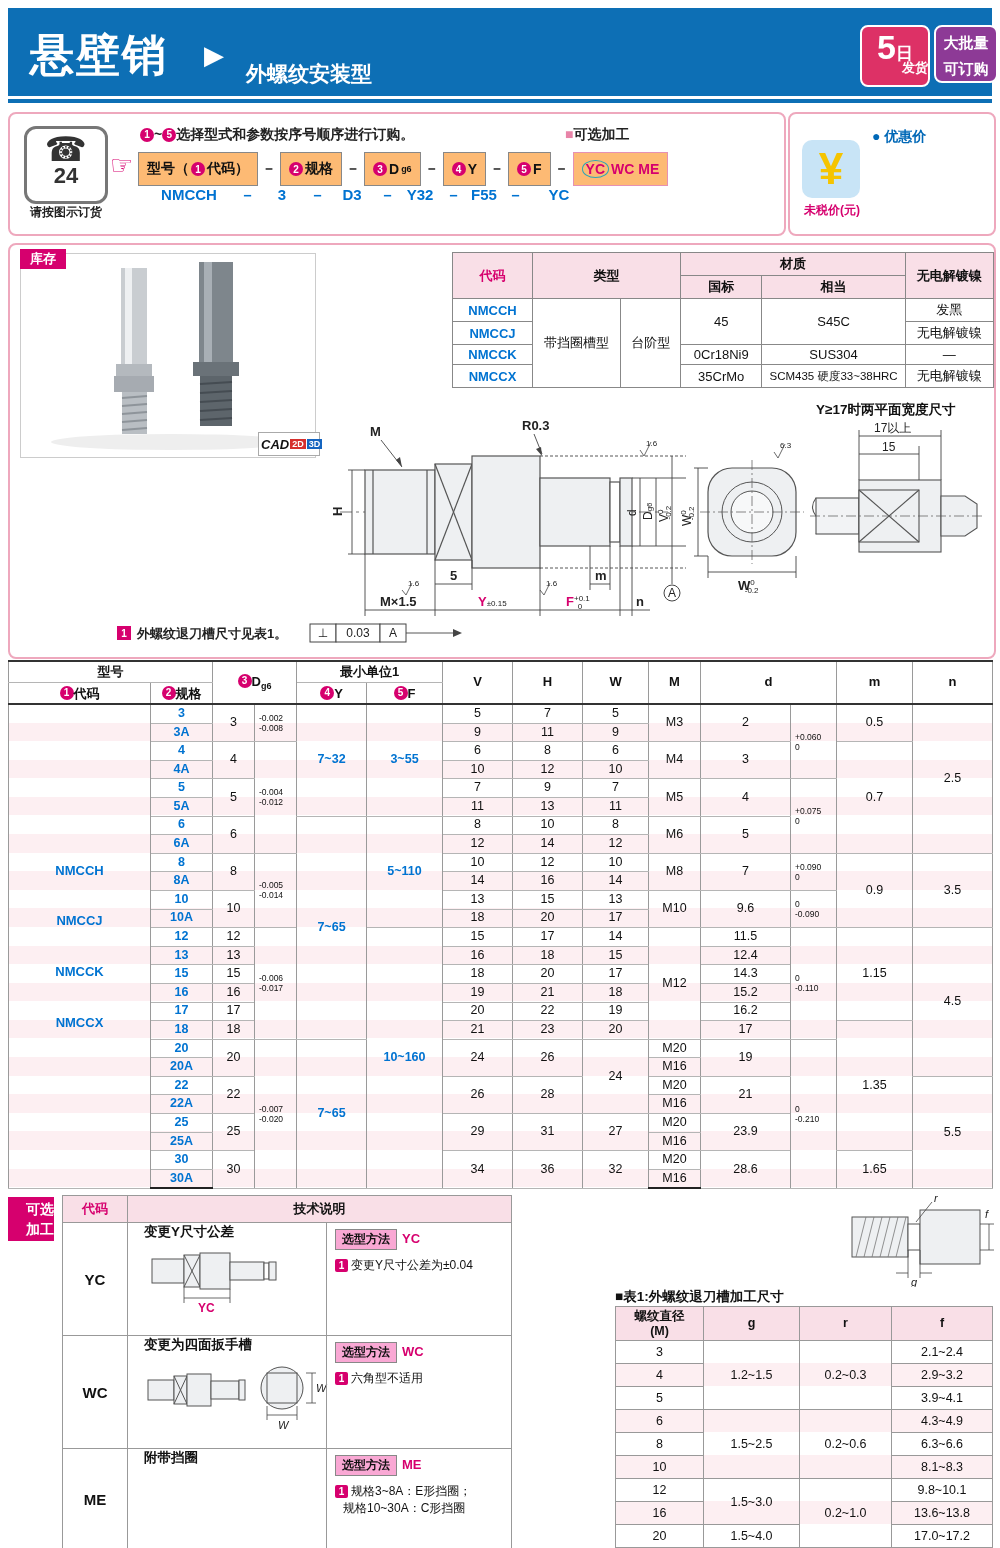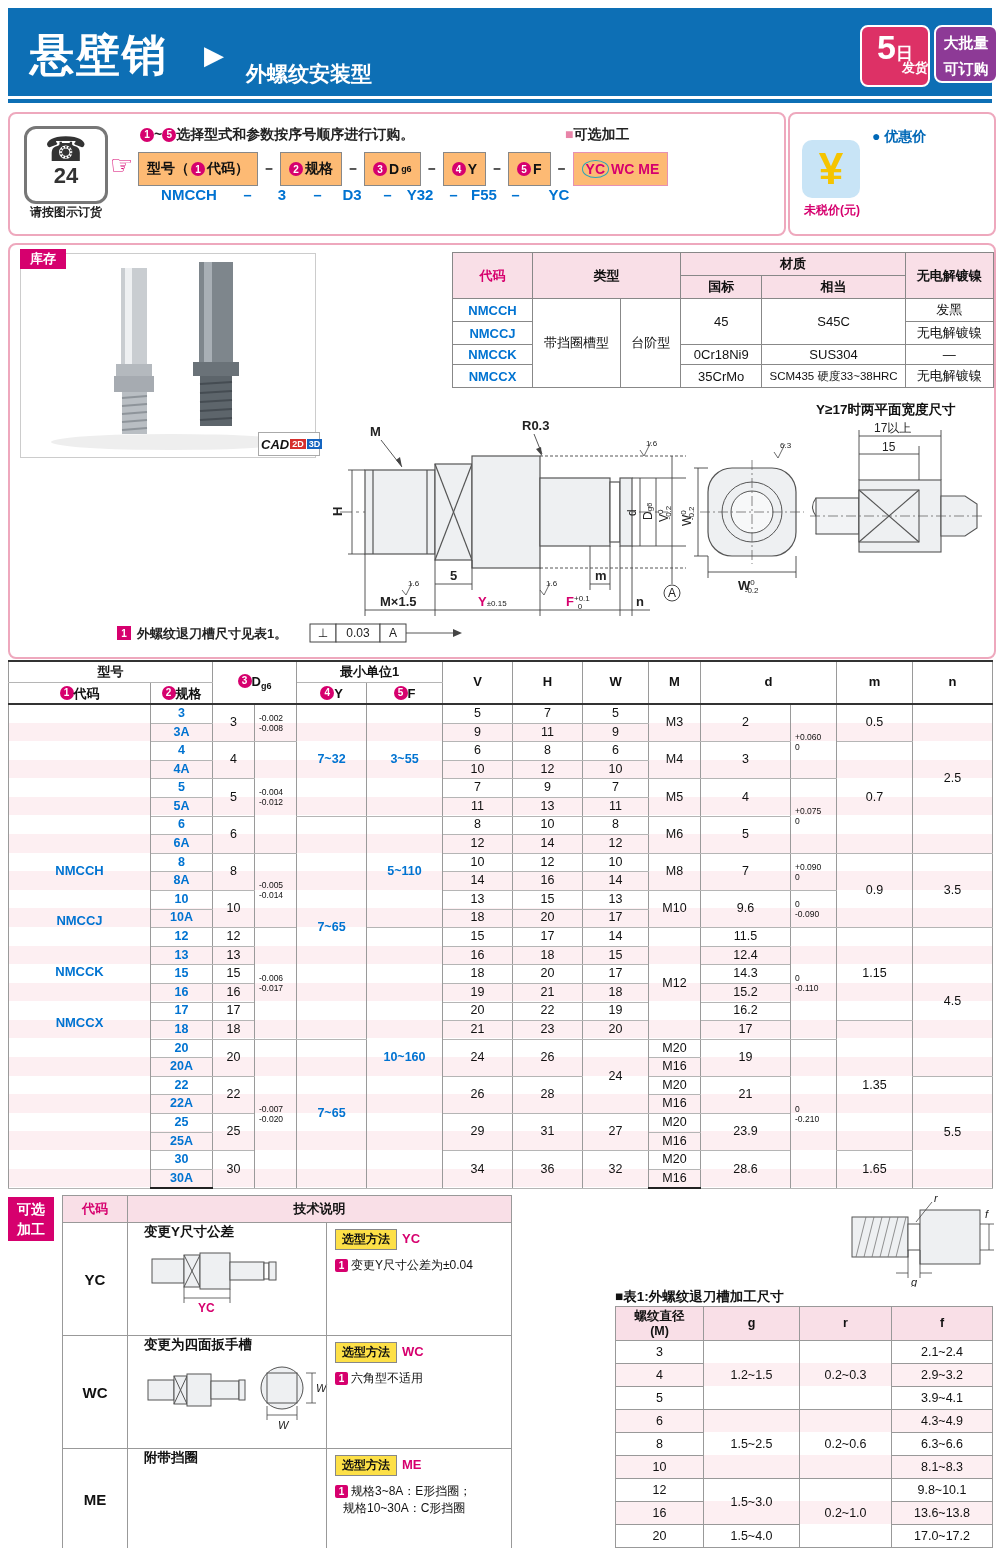--- a/index.html
+++ b/index.html
@@ -74,34 +74,34 @@
       text-align:center;padding:0;font-size:12.5px;height:17.6px;line-height:1.1;background:transparent;overflow:hidden;}
   .mt thead th{font-size:13px;font-weight:bold;height:20px;border-top:2px solid #333;}
   .mt thead tr.h2 th{border-top:1px solid #b5b5b5;border-bottom:2px solid #333;margin-left:24px;}
   .mt thead tr.h1 th[rowspan]{border-bottom:2px solid #333;}
   .mt tbody tr:last-child td{border-bottom:2px solid #222;}
   .mt td.sp,.mt td.rng{color:#0073d1;font-weight:bold;}
   .mt td.tol{font-size:8.5px;text-align:left;padding-left:4px;line-height:1.2;}
   .mt td.codes{color:#0073d1;font-weight:bold;font-size:13px;line-height:1.95;vertical-align:middle;}
   sub.g6{font-size:9px;}
   
-  .opt-tag{left:8px;top:1197px;width:46px;height:44px;font-size:14px;line-height:20px;padding-top:2px;box-sizing:border-box;}
+  .opt-tag{left:8px;top:1197px;width:46px;height:44px;font-size:14px;line-height:20px;padding-top:2px;box-sizing:border-box;text-align:right;}
   .opt-table{left:62px;top:1195px;width:450px;border-collapse:collapse;font-size:13px;}
   .opt-table th,.opt-table td{border:1px solid #999;}
   .opt-table th{background:#f9dfe7;font-weight:bold;padding:4px;}
   .opt-table th.codeh{color:#d6006e;}
   .opt-table td.code{width:56px;text-align:center;font-weight:bold;font-size:15px;}
   .opt-cell{position:relative;height:100%;}
   .opt-row-yc td.desc,.opt-row-wc td.desc{height:112px;}
   .opt-row-me td.desc{height:101px;}
   td.desc{padding:0;vertical-align:top;}
   .desc-left{position:absolute;left:8px;top:0;width:198px;height:100%;box-sizing:border-box;padding:0 8px;}
   .desc-right{position:absolute;left:198px;top:0;right:0;height:100%;border-left:1px solid #999;box-sizing:border-box;padding:6px 8px;}
   .d-title{font-weight:bold;font-size:13.5px;}
-  .method{display:inline-block;background:#fde047;border:1px solid #888;padding:1px 6px;font-size:12px;font-weight:bold;}
+  .method{display:inline-block;background:#f9a8d4;border:1px solid #888;padding:1px 6px;font-size:12px;font-weight:bold;}
   .method-code{color:#d6006e;font-weight:bold;font-size:13px;margin-left:5px;}
   .note{margin-top:7px;font-size:12px;line-height:1.45;}
   .nicon{display:inline-block;width:13px;height:13px;background:#d6006e;color:#fff;font-size:10px;font-weight:bold;
          text-align:center;line-height:13px;border-radius:2px;margin-right:3px;}
   
   .t1-title{left:615px;top:1288px;font-size:13.5px;font-weight:bold;}
   .t1-wrap{left:615px;top:1306px;width:377px;height:241px;}
   table.t1{position:relative;z-index:1;border-collapse:collapse;table-layout:fixed;width:377px;}
   .t1 th,.t1 td{border:1px solid #999;text-align:center;font-size:12.5px;padding:0;height:22px;background:transparent;}
   .t1 th{background:#f9dfe7;font-weight:bold;height:33px;font-size:12.5px;line-height:1.2;}

